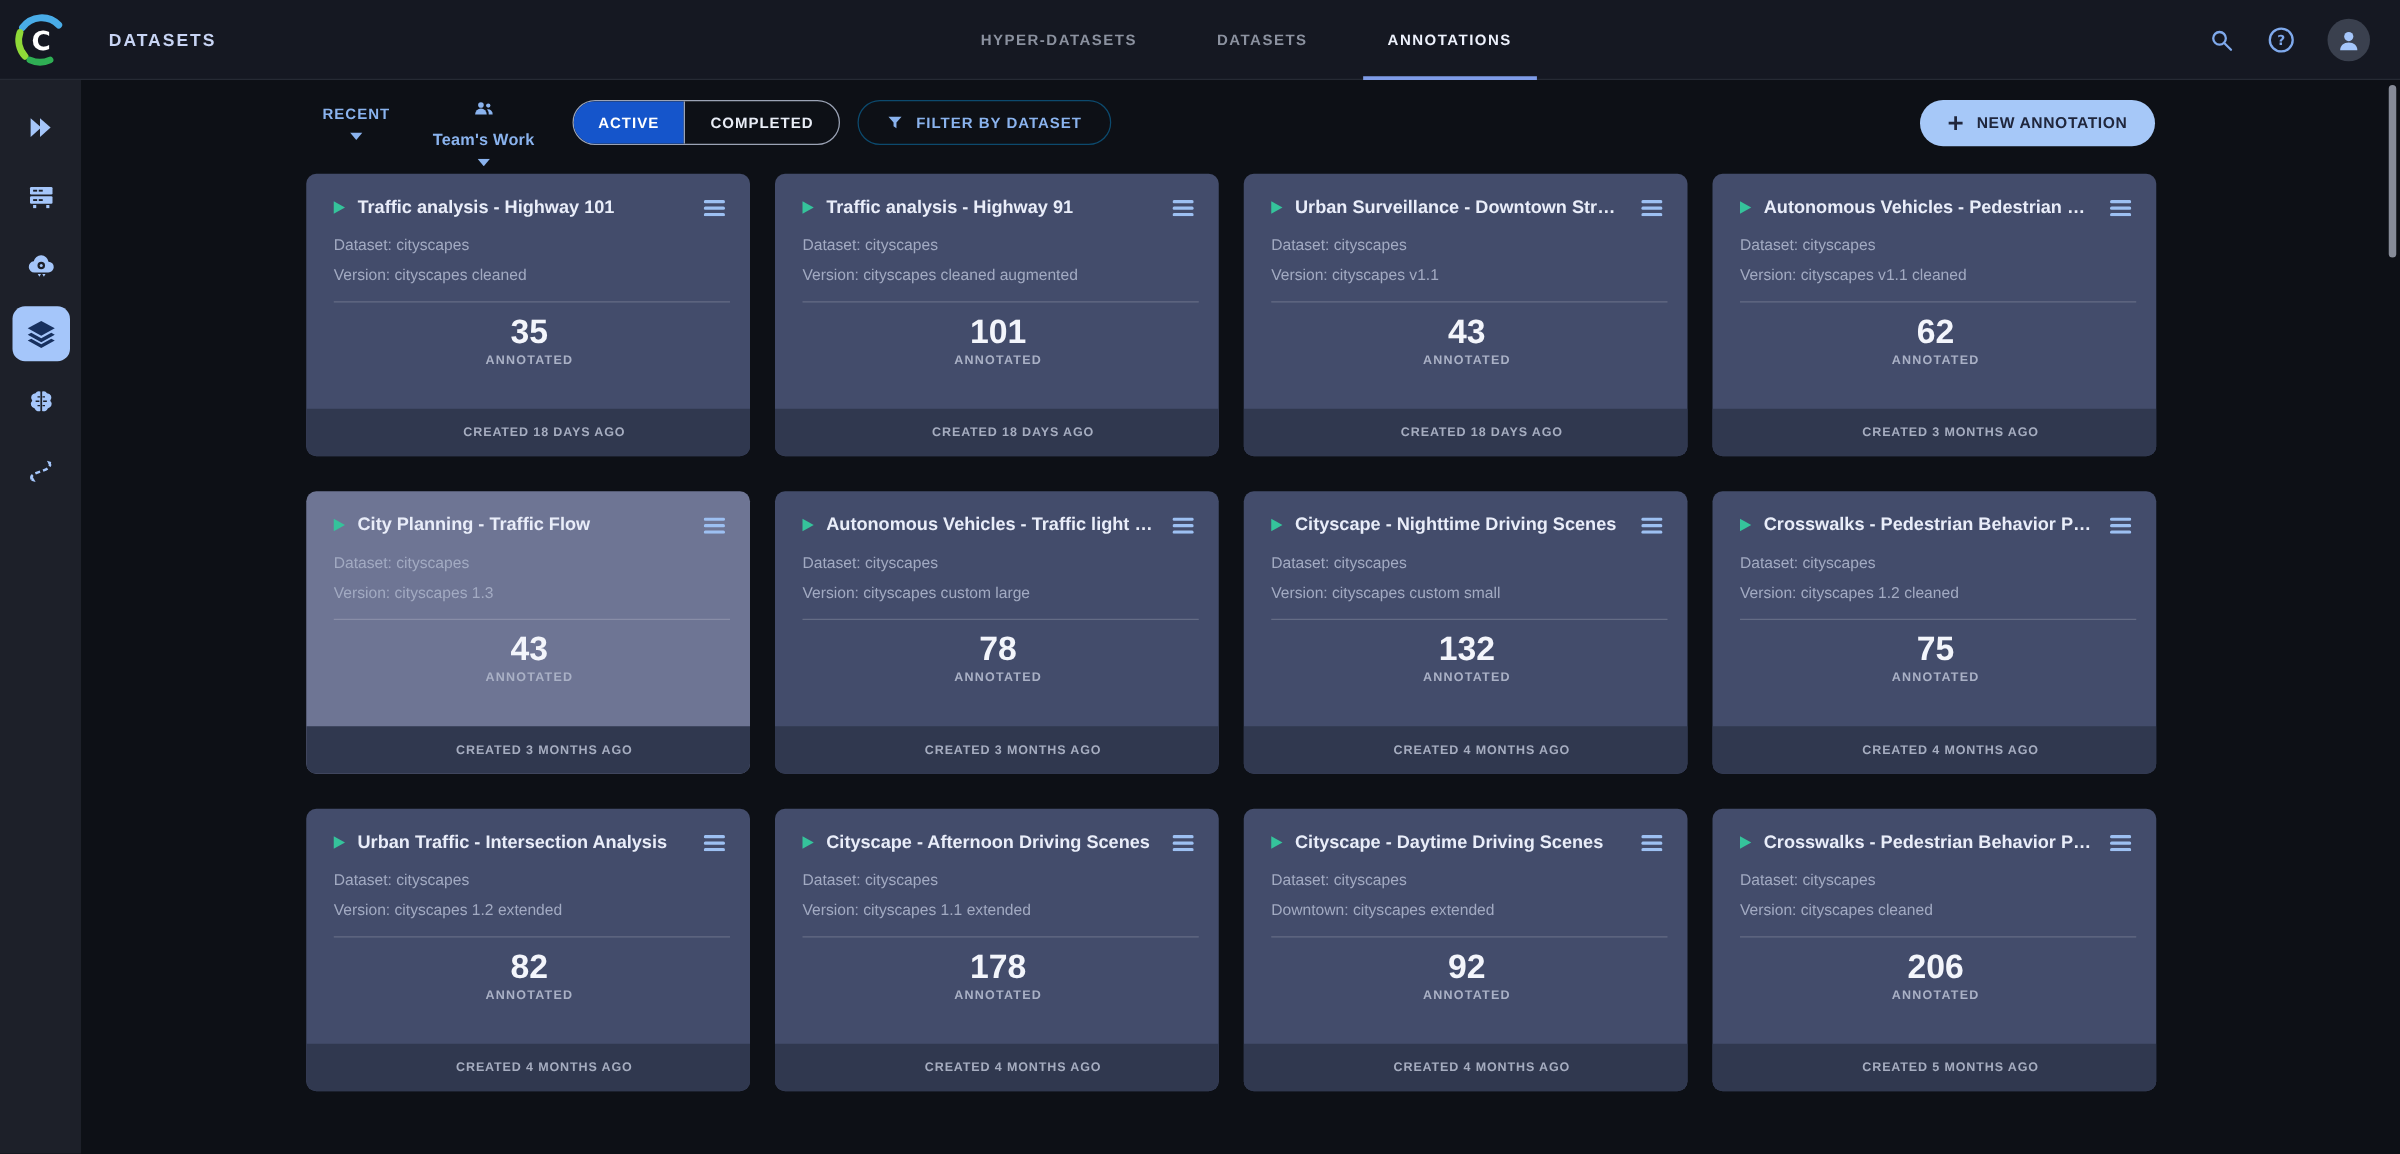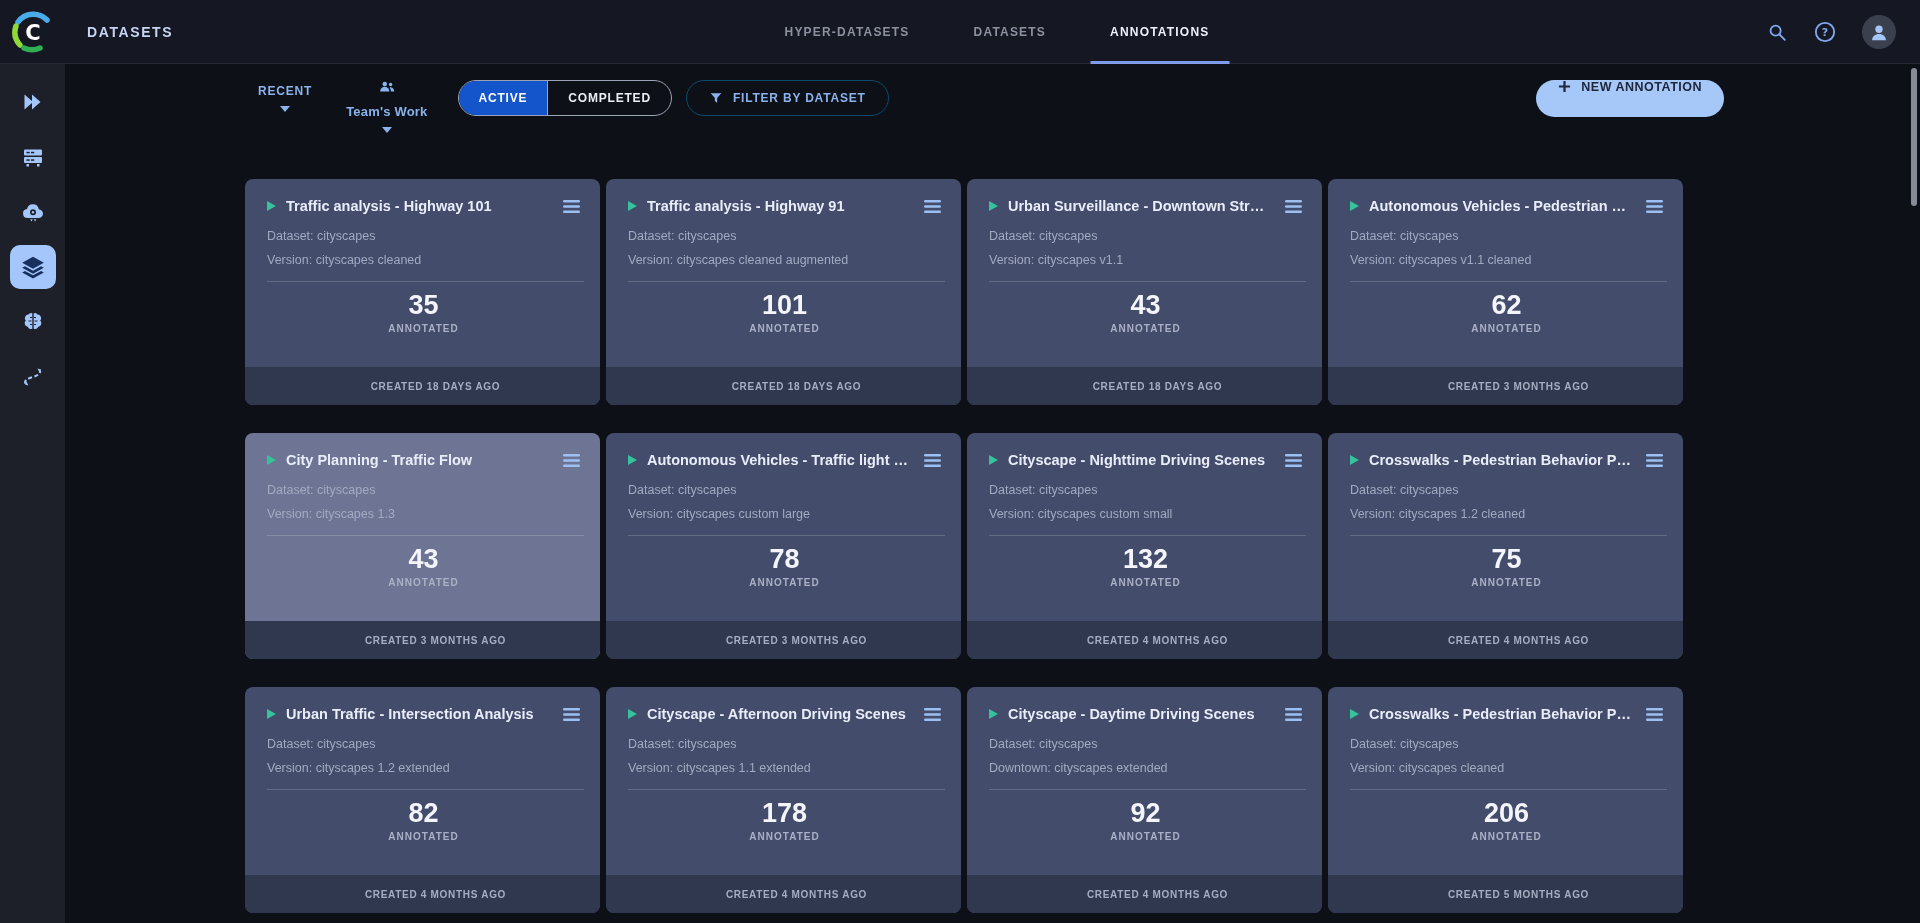--- a/index.html
+++ b/index.html
@@ -47,25 +47,25 @@
   .toggle{ margin-left:30px; height:36px; border:1px solid #9ba3b5; border-radius:18px;
            display:flex; overflow:hidden; }
   .toggle-seg{ display:flex; align-items:center; padding:12px 20px; font-size:12px; font-weight:bold;
                letter-spacing:0.8px; color:#e9edf6; cursor:pointer; }
   .toggle-seg.on{ background:#1555cb; color:#ffffff; }
   .toggle-seg.off{ border-left:1px solid #9ba3b5; }
   .pill-btn{ margin-left:14px; height:36px; border:1px solid #0c4a6e; border-radius:18px;
              display:flex; align-items:center; gap:10px; padding:0 22px; cursor:pointer;
              color:#8ab3ee; font-size:12px; font-weight:bold; letter-spacing:0.8px; }
   .new-btn{ margin-left:auto; height:37px; border-radius:19px; background:#a6c8f8;
-            display:flex; align-items:flex-start; gap:10px; padding:0 22px; cursor:pointer;
+            display:flex; align-items:center; gap:10px; padding:0 22px; cursor:pointer;
             color:#20273d; font-size:12.5px; font-weight:bold; letter-spacing:0.5px; }
   
   .grid{ position:absolute; left:180px; top:75px;
-         display:grid; grid-template-columns:repeat(4,355px); gap:28px 6px;margin-top:40px; }
+         display:grid; grid-template-columns:repeat(4,355px); gap:28px 20px; }
   .card{ width:355px; height:226px; background:#434c6b; border-radius:8px;
          position:relative; overflow:hidden; cursor:pointer; }
   .card.highlight{ background:#6e7594; }
   .card-body{ padding:18px 20px 0 22px; }
   .title-row{ display:flex; align-items:center; height:18px; }
   .play{ width:0; height:0; border-left:9px solid #35c39b; border-top:5.5px solid transparent;
          border-bottom:5.5px solid transparent; margin-right:10px; flex:none; }
   .card-title{ flex:1; font-size:14.5px; font-weight:bold; color:#e9edf9;
                white-space:nowrap; overflow:hidden; text-overflow:ellipsis; }
   .menu{ margin-left:14px; flex:none; display:flex; }

